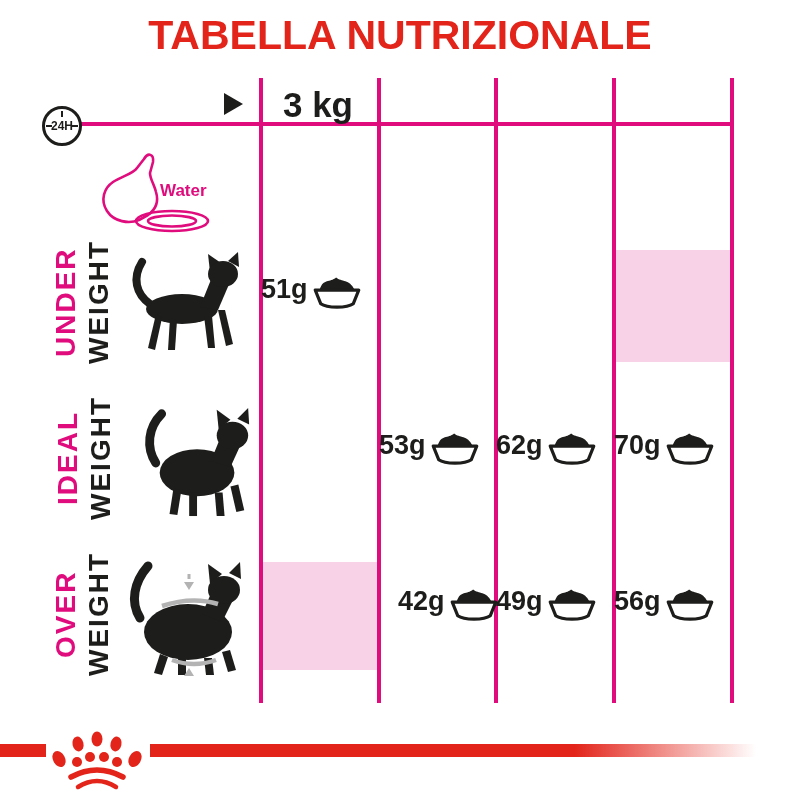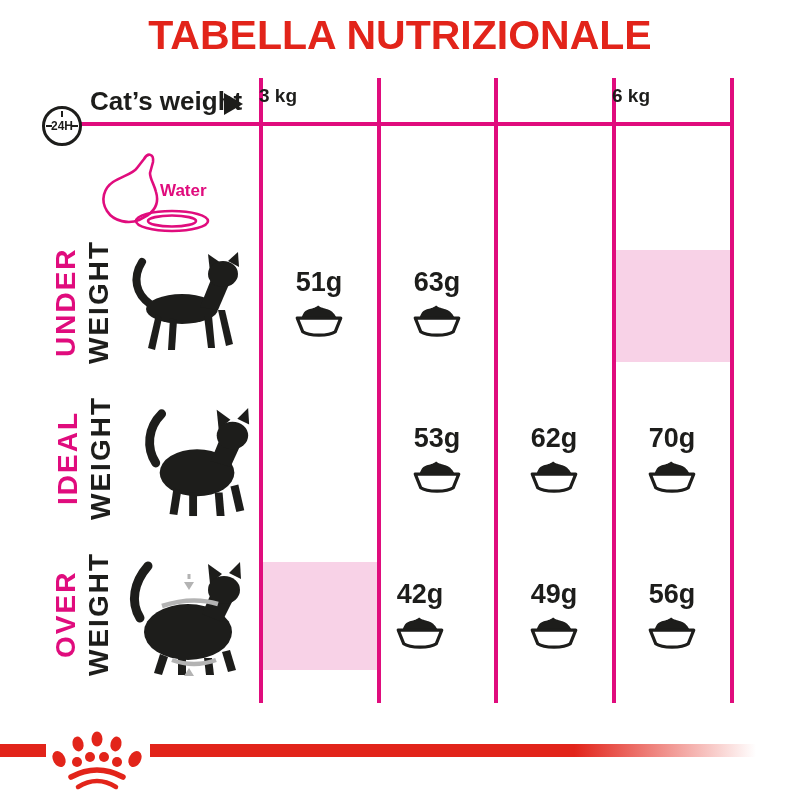--- a/index.html
+++ b/index.html
@@ -24,35 +24,35 @@
   }
   .badge-24h{
     position:absolute;left:42px;top:106px;width:34px;height:34px;border-radius:50%;
     border:3px solid var(--ink);background:#fff;z-index:3;
     display:flex;align-items:center;justify-content:center;
     font-size:12px;font-weight:bold;color:var(--ink);letter-spacing:0px;
   }
   .badge-24h .tick-top{position:absolute;top:2px;left:50%;width:2px;height:6px;background:var(--ink);transform:translateX(-50%);}
   .badge-24h .tick-left{position:absolute;left:1px;top:50%;width:6px;height:2px;background:var(--ink);transform:translateY(-50%);}
   .badge-24h .tick-right{position:absolute;right:1px;top:50%;width:6px;height:2px;background:var(--ink);transform:translateY(-50%);}
-  .colhead{position:absolute;top:85px;width:118px;text-align:left;font-size:19px;font-weight:bold;color:var(--ink);}
+  .colhead{position:absolute;top:85px;width:118px;text-align:center;font-size:35px;font-weight:bold;color:var(--ink);}
   
   .water-wrap{position:absolute;left:92px;top:150px;width:150px;height:92px;}
   .water-label{position:absolute;left:160px;top:181px;font-size:17px;font-weight:bold;color:var(--magenta);}
   
   .vlabel{
     position:absolute;height:124px;writing-mode:vertical-rl;transform:rotate(180deg);
     font-size:28px;font-weight:bold;letter-spacing:2px;line-height:1;text-align:center;
   }
   .vlabel.accent{color:var(--magenta);}
   .vlabel.dark{color:var(--ink);}
   
   .pink-cell{position:absolute;background:var(--pink_highlight);}
   
-  .cell{position:absolute;width:116px;display:flex;flex-direction:column;align-items:center;}
+  .cell{position:absolute;width:116px;display:flex;align-items:center;}
   .grams{font-size:27px;font-weight:bold;color:var(--ink);line-height:1.05;}
   .bowl-svg{width:58px;height:40px;margin-top:3px;}
   
   .footer-bar-left{position:absolute;left:0;top:744px;width:46px;height:13px;background:var(--brand_red);}
   .footer-bar-right{
     position:absolute;left:150px;top:744px;width:606px;height:13px;
     background:linear-gradient(to right,var(--brand_red) 0%,var(--brand_red) 70%,rgba(226,36,26,0) 100%);
   }
   .crown{position:absolute;left:46px;top:729px;width:102px;height:64px;}
   svg{display:block;}
@@ -70,24 +70,22 @@
   <div class="vline" style="left:612px"></div>
   <div class="vline" style="left:730px"></div>
   <div class="hline"></div>
 
   <div class="badge-24h">
     <span class="tick-top"></span>
     <span class="tick-left"></span>
     <span class="tick-right"></span>
     <span>24H</span>
   </div>
-  <div class="axis-label">Cat’s weight</div>
   <div class="arrow-right"></div>
   <div class="colhead" style="left:259px">3 kg</div>
-  <div class="colhead" style="left:612px">6 kg</div>
 
   <div class="water-wrap">
     <svg viewBox="0 0 150 92" width="150" height="92">
       <g fill="none" stroke="#e00c7d" stroke-width="2.6" stroke-linejoin="round" stroke-linecap="round">
         <path d="M52,9 C56,2 62,4 61,12 L58,23 C58,29 62,34 64,42 C67,52 63,60 56,65 L47,70 C37,74 22,72 15,61 C8,50 12,38 21,32 C30,26 41,24 45,18 Z"></path>
         <ellipse cx="80" cy="71" rx="36" ry="10"></ellipse>
         <ellipse cx="80" cy="71" rx="24" ry="5.5"></ellipse>
       </g>
     </svg>
   </div>
@@ -113,27 +111,20 @@
   </div>
   <div class="pink-cell" style="left:616px;top:250px;width:114px;height:112px"></div>
 
   <div class="cell" style="left:261px;top:268px">
     <div class="grams">51g</div>
     <svg class="bowl-svg" viewBox="0 0 64 44">
       <path d="M13,20 C17,8 24,13 31,7 C37,12 46,9 51,20 Z" fill="#1d1d1b"></path>
       <path d="M8,21 L56,21 L50,36 C43,41 21,41 14,36 Z" fill="#fff" stroke="#1d1d1b" stroke-width="3.5" stroke-linejoin="round"></path>
     </svg>
   </div>
-  <div class="cell" style="left:379px;top:268px">
-    <div class="grams">63g</div>
-    <svg class="bowl-svg" viewBox="0 0 64 44">
-      <path d="M13,20 C17,8 24,13 31,7 C37,12 46,9 51,20 Z" fill="#1d1d1b"></path>
-      <path d="M8,21 L56,21 L50,36 C43,41 21,41 14,36 Z" fill="#fff" stroke="#1d1d1b" stroke-width="3.5" stroke-linejoin="round"></path>
-    </svg>
-  </div>
 
   <div class="vlabel accent" style="left:54px;top:396px">IDEAL</div>
   <div class="vlabel dark" style="left:87px;top:396px">WEIGHT</div>
   <div style="position:absolute;left:140px;top:402px">
     <svg viewBox="0 0 120 118" width="118" height="116">
       <g fill="#1d1d1b">
         <path d="M16,62 C6,46 8,26 22,12" stroke="#1d1d1b" stroke-width="9" fill="none" stroke-linecap="round"></path>
         <ellipse cx="58" cy="72" rx="38" ry="24"></ellipse>
         <path d="M72,60 L86,26 L104,40 L92,66 Z"></path>
         <path d="M80,28 L78,8 L92,18 Z"></path>
@@ -191,21 +182,21 @@
       </g>
       <g fill="#b3b3b3">
         <path d="M58,26 L68,26 L63,34 Z"></path>
         <rect x="61.5" y="18" width="3" height="5"></rect>
         <path d="M58,120 L68,120 L63,112 Z"></path>
       </g>
     </svg>
   </div>
   <div class="pink-cell" style="left:263px;top:562px;width:114px;height:108px"></div>
 
-  <div class="cell" style="left:362px;top:580px">
+  <div class="cell" style="left:398px;top:580px">
     <div class="grams">42g</div>
     <svg class="bowl-svg" viewBox="0 0 64 44">
       <path d="M13,20 C17,8 24,13 31,7 C37,12 46,9 51,20 Z" fill="#1d1d1b"></path>
       <path d="M8,21 L56,21 L50,36 C43,41 21,41 14,36 Z" fill="#fff" stroke="#1d1d1b" stroke-width="3.5" stroke-linejoin="round"></path>
     </svg>
   </div>
   <div class="cell" style="left:496px;top:580px">
     <div class="grams">49g</div>
     <svg class="bowl-svg" viewBox="0 0 64 44">
       <path d="M13,20 C17,8 24,13 31,7 C37,12 46,9 51,20 Z" fill="#1d1d1b"></path>

